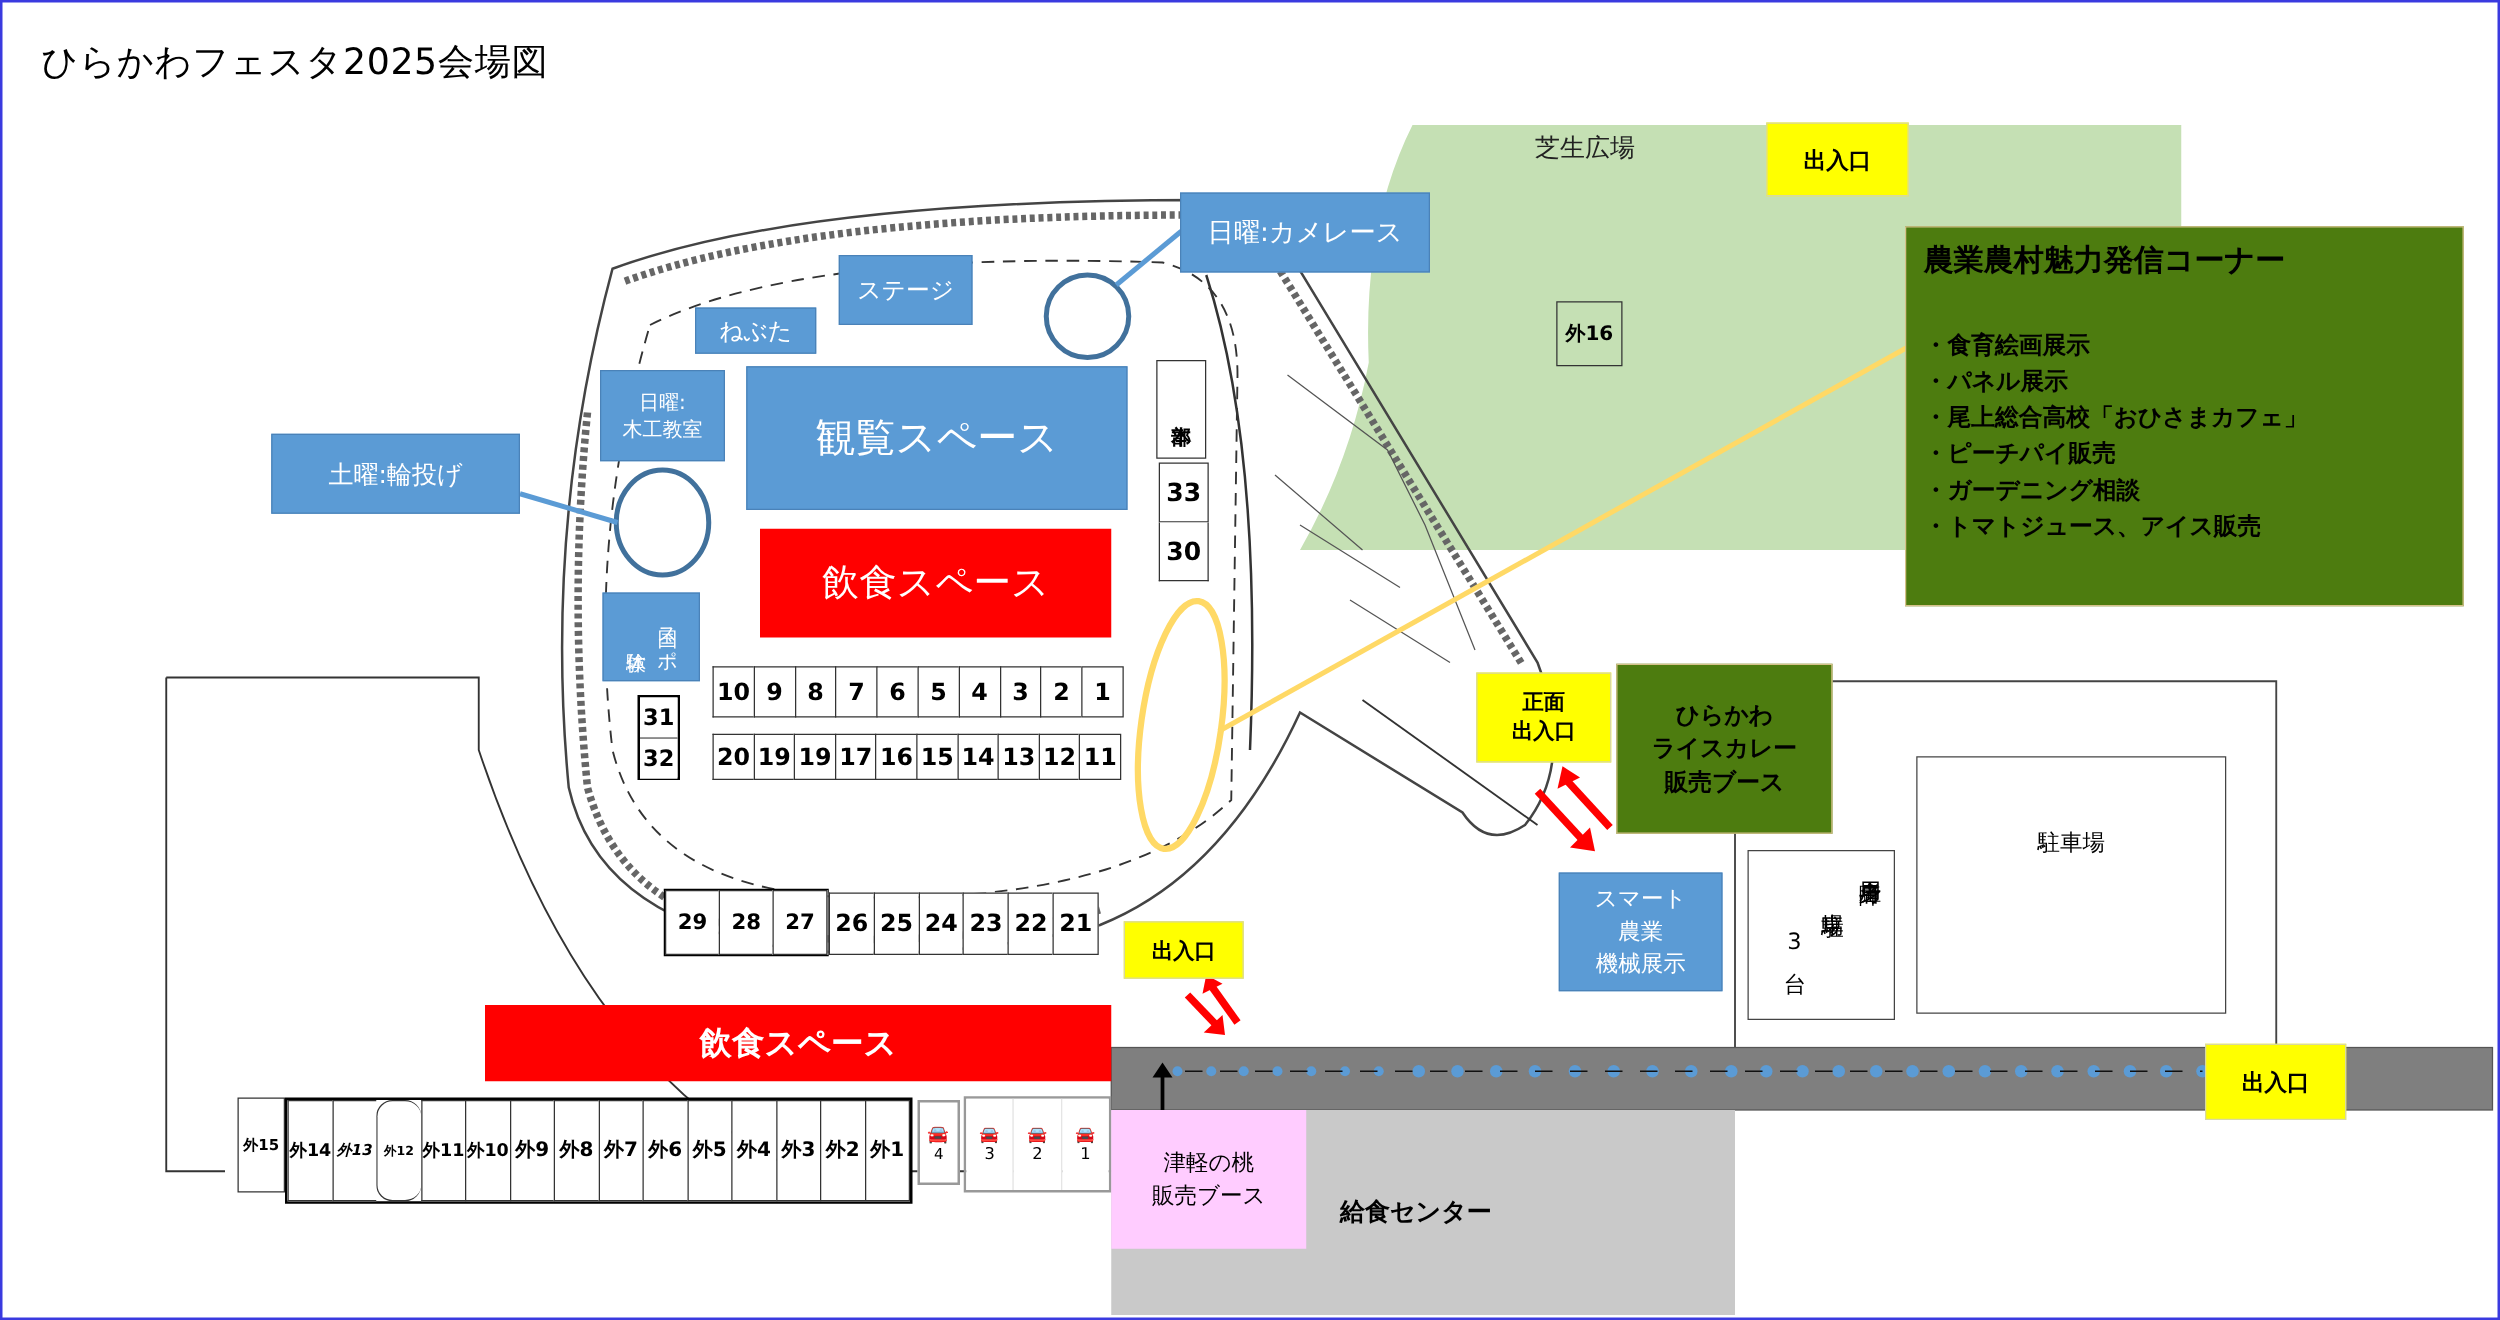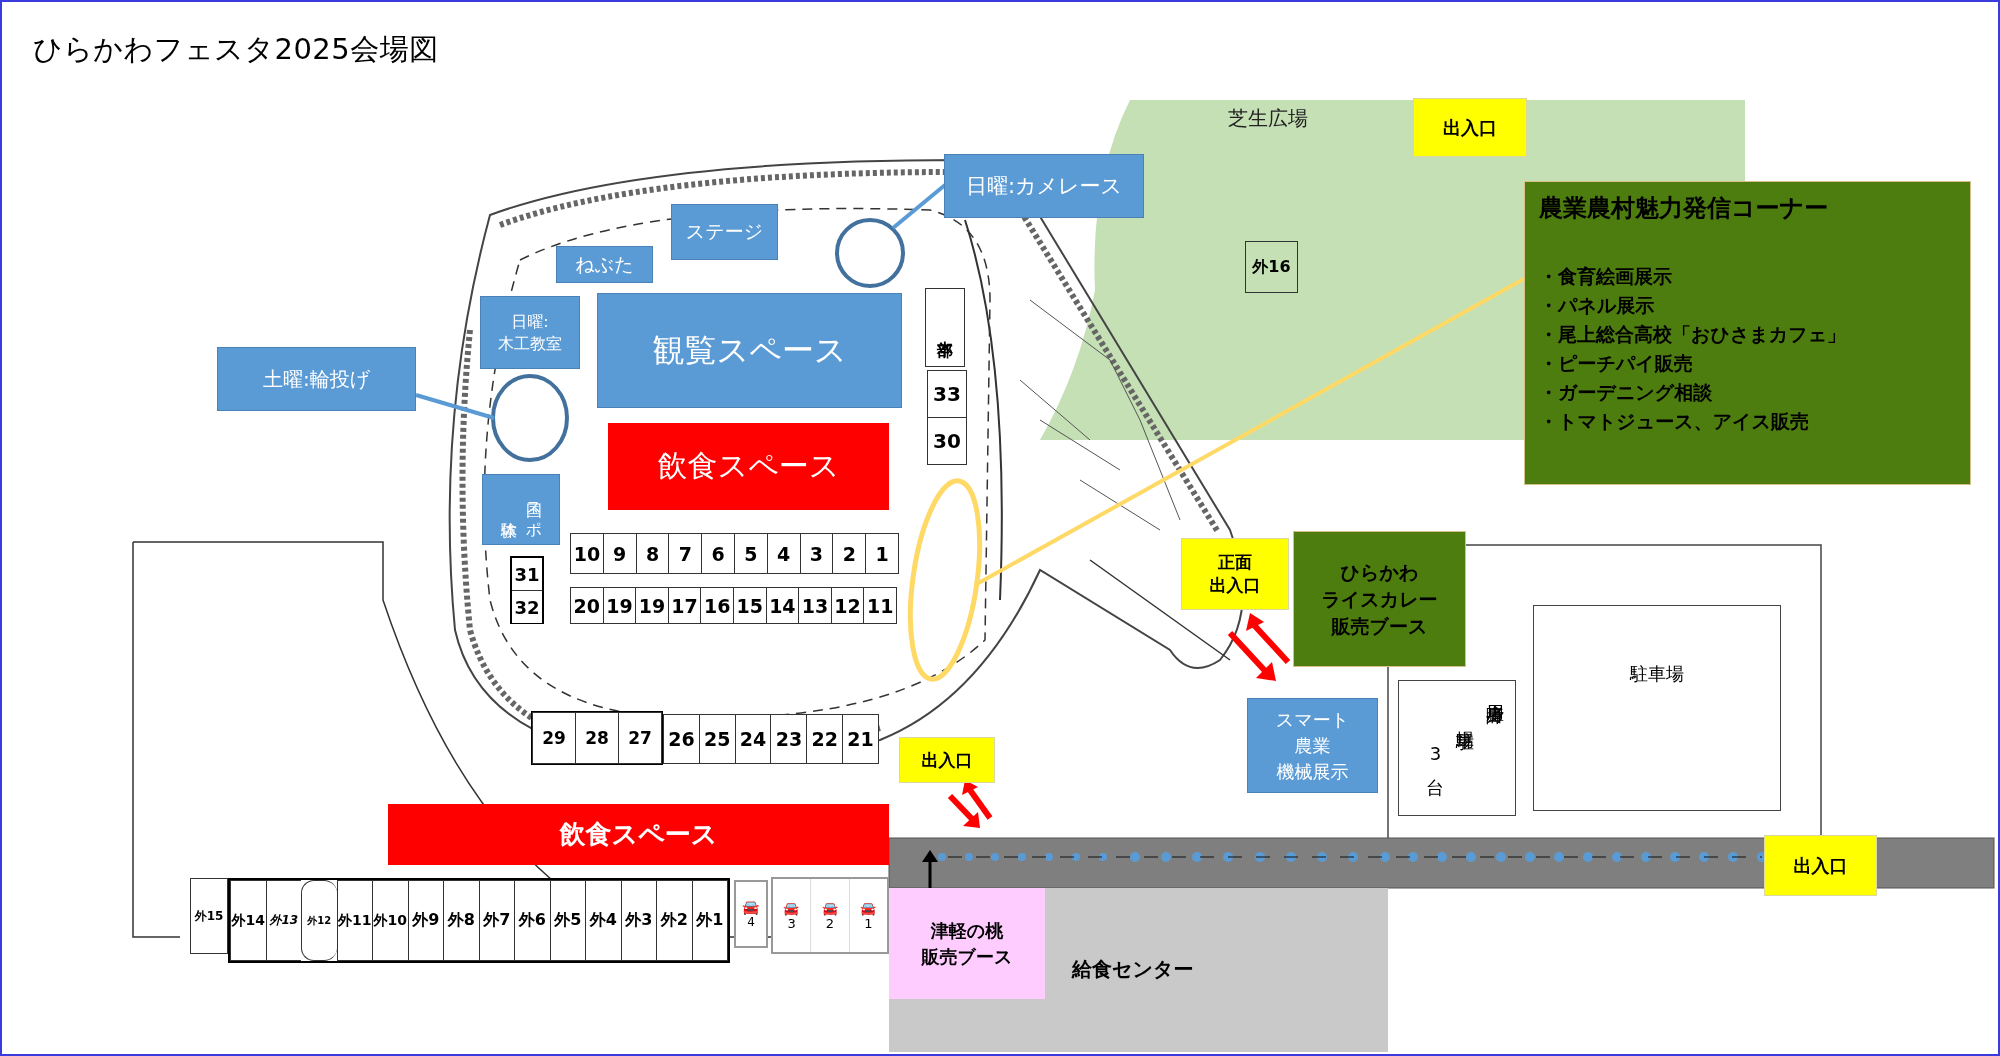--- a/index.html
+++ b/index.html
@@ -252,18 +252,18 @@
   <span class="vtext" style="margin-top:26px;">駐車場</span>
   <span class="vtext" style="margin-top:52px;">3台</span>
 </div>
 
 <div class="abs outline" style="left:1533px;top:605px;width:248px;height:206px;display:flex;align-items:flex-start;justify-content:center;padding-top:56px;font-size:18px;">
   <span>駐車場</span>
 </div>
 
 <div class="abs yellow" style="left:1764px;top:835px;width:113px;height:61px;font-size:18px;">出入口</div>
 
-<div class="abs" style="left:889px;top:888px;width:156px;height:111px;background:#ffccff;display:flex;flex-direction:column;align-items:center;justify-content:center;font-weight:bold;font-size:18px;line-height:26px;">
+<div class="abs" style="left:889px;top:888px;width:156px;height:111px;background:#ffccff;display:flex;flex-direction:column;align-items:center;justify-content:center;font-weight:normal;font-size:18px;line-height:26px;">
   <span>津軽の桃</span>
   <span>販売ブース</span>
 </div>
 
 <div class="abs" style="left:1072px;top:956px;font-size:20px;font-weight:bold;color:#000;">給食センター</div>
 
 </body></html>

